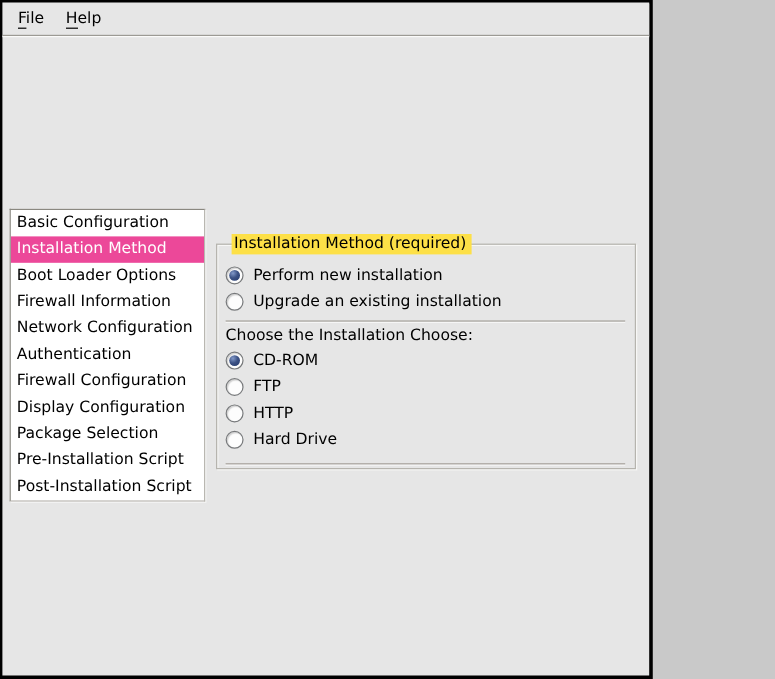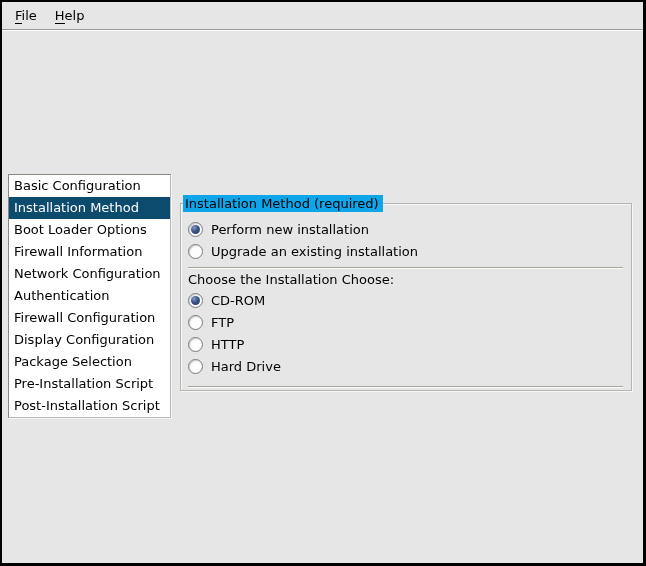--- a/index.html
+++ b/index.html
@@ -1,17 +1,17 @@
 <!DOCTYPE html>
 <html><head>
 <meta charset="utf-8">
 <style>
   html,body{margin:0;padding:0;background:#c9c9c9;}
   .window{
-    width:646px;height:566px;box-sizing:border-box;
+    width:544px;height:566px;box-sizing:border-box;
     border:solid #000;border-width:2px 3px 3px 2px;
     background:#e6e6e6;
     font-family:"DejaVu Sans","Liberation Sans",sans-serif;
     font-size:13px;color:#000;
     display:flex;flex-direction:column;
     cursor:default;user-select:none;
   }
   
   .menubar{
     flex:0 0 auto;height:27px;display:flex;align-items:center;
@@ -25,30 +25,30 @@
     padding:10px 11px 11px 6px;gap:9px;min-height:0;
   }
   
   .sidebar{
     flex:0 0 161px;width:161px;background:#fff;
     border:1px solid;border-color:#8a8880 #b9b7b1 #b9b7b1 #8a8880;
     box-shadow:1px 1px 0 #f6f6f5;
     overflow:hidden;
   }
   .row{height:22px;line-height:22px;padding:0 5px;white-space:nowrap;overflow:hidden;}
-  .row.checked{background:#0c4a6e;color:#fff;}
+  .row.checked{background:#ec4899;color:#fff;}
   
   .frame{
     flex:1;position:relative;margin-top:4px;margin-bottom:2px;
     border:1px solid #b6b4ae;
     box-shadow:inset 1px 1px 0 #f7f7f6, 1px 1px 0 #f7f7f6;
   }
   .legend{
-    position:absolute;top:-9px;left:2px;height:17px;line-height:17px;
-    background:#0ea5e9;padding:0 4px 0 2px;white-space:nowrap;
+    position:absolute;top:-9px;left:12px;height:17px;line-height:17px;
+    background:#fde047;padding:0 4px 0 2px;white-space:nowrap;
   }
   .frame-body{padding:14px 8px 0 7px;}
   .radio-row{display:flex;align-items:center;height:22px;}
   .radio{
     flex:0 0 13px;width:13px;height:13px;border-radius:50%;
     background:#fdfdfd;border:1px solid #77797b;
     box-shadow:inset 1px 1px 1px rgba(0,0,0,.18);
     margin-right:8px;position:relative;
   }
   .radio.checked::after{

